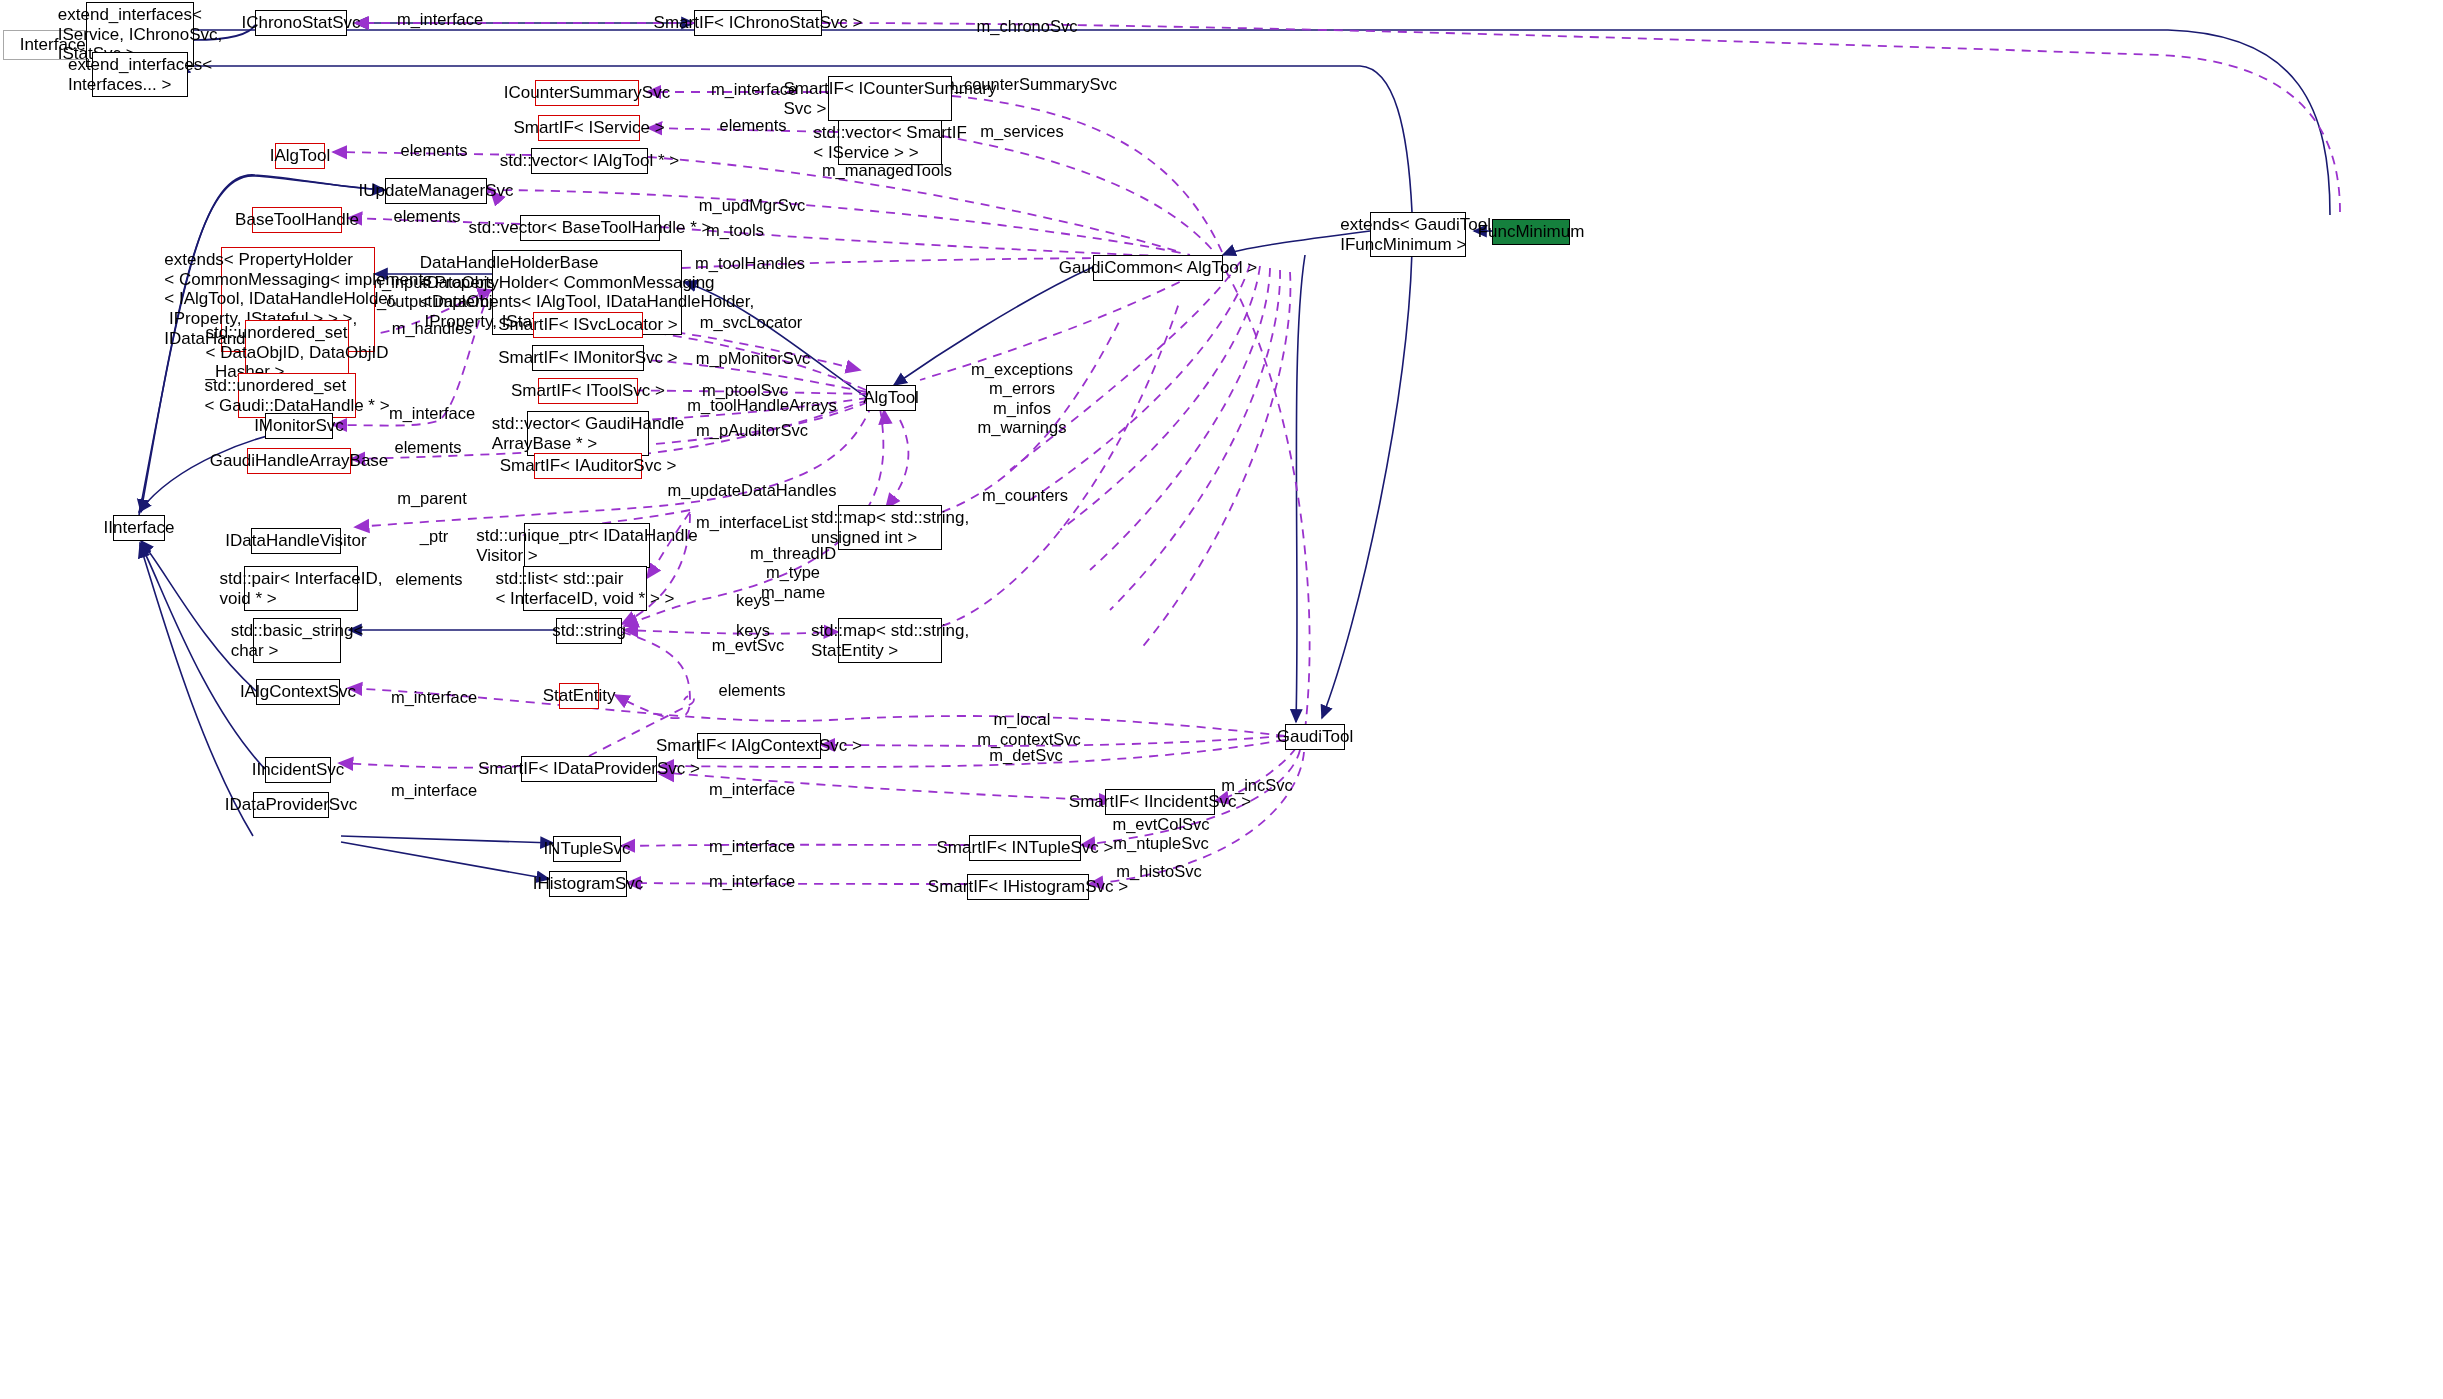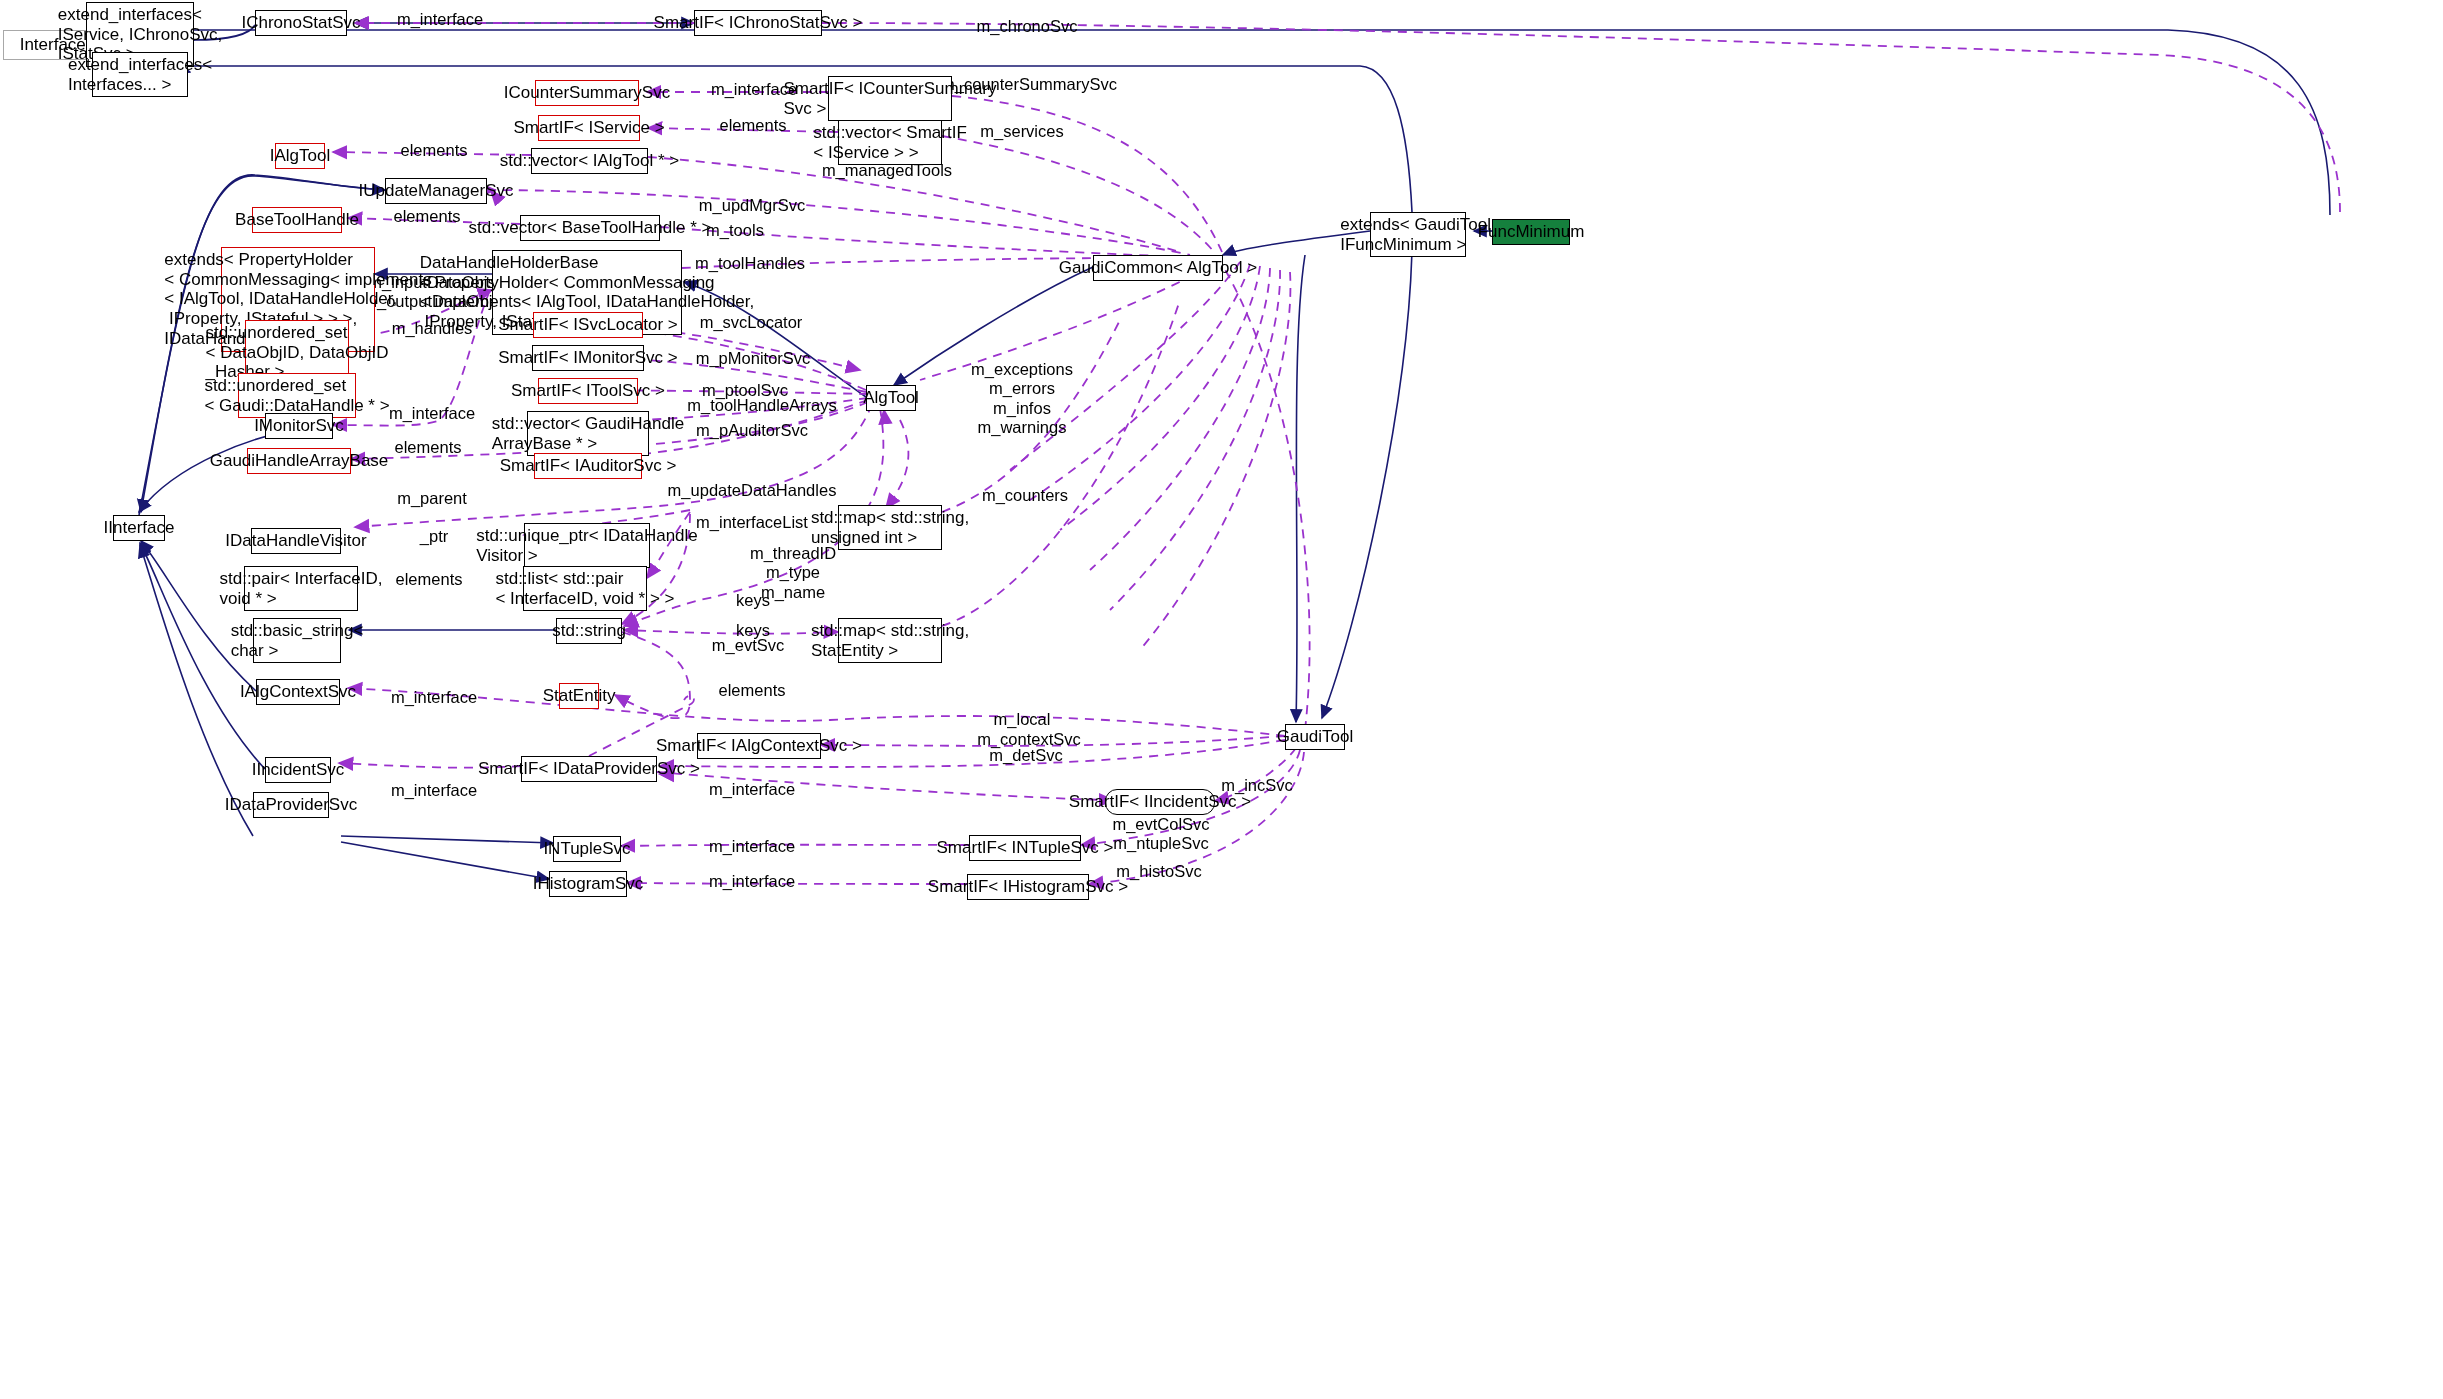--- a/index.html
+++ b/index.html
@@ -221,21 +221,21 @@
 char &gt;</span></div>
       <div class="node" style="left: 556px; top: 618px; width: 66px; min-height: 24px;"><span>std::string</span></div>
       <div class="node" style="left: 838px; top: 618px; width: 104px; min-height: 36px;"><span>std::map&lt; std::string,
 StatEntity &gt;</span></div>
       <div class="node" style="left: 256px; top: 679px; width: 84px; min-height: 24px;"><span>IAlgContextSvc</span></div>
       <div class="node red" style="left: 559px; top: 683px; width: 40px; min-height: 24px;"><span>StatEntity</span></div>
       <div class="node" style="left: 697px; top: 733px; width: 124px; min-height: 24px;"><span>SmartIF&lt; IAlgContextSvc &gt;</span></div>
       <div class="node" style="left: 1285px; top: 724px; width: 60px; min-height: 24px;"><span>GaudiTool</span></div>
       <div class="node" style="left: 265px; top: 757px; width: 66px; min-height: 24px;"><span>IIncidentSvc</span></div>
       <div class="node" style="left: 521px; top: 756px; width: 136px; min-height: 24px;"><span>SmartIF&lt; IDataProviderSvc &gt;</span></div>
-      <div class="node" style="left: 1105px; top: 789px; width: 110px; min-height: 24px; border-radius: 12px;"><span>SmartIF&lt; IIncidentSvc &gt;</span></div>
+      <div class="node" style="left: 1105px; top: 789px; width: 110px; min-height: 24px;"><span>SmartIF&lt; IIncidentSvc &gt;</span></div>
       <div class="node" style="left: 253px; top: 792px; width: 76px; min-height: 24px;"><span>IDataProviderSvc</span></div>
       <div class="node" style="left: 553px; top: 836px; width: 68px; min-height: 24px;"><span>INTupleSvc</span></div>
       <div class="node" style="left: 969px; top: 835px; width: 112px; min-height: 24px;"><span>SmartIF&lt; INTupleSvc &gt;</span></div>
       <div class="node" style="left: 549px; top: 871px; width: 78px; min-height: 24px;"><span>IHistogramSvc</span></div>
       <div class="node" style="left: 967px; top: 874px; width: 122px; min-height: 24px;"><span>SmartIF&lt; IHistogramSvc &gt;</span></div>
     </div>
   <div id="labels">
       <div class="edge-label" style="left: 440px; top: 10px;">m_interface</div>
       <div class="edge-label" style="left: 1027px; top: 17px;">m_chronoSvc</div>
       <div class="edge-label" style="left: 754px; top: 80px;">m_interface</div>

